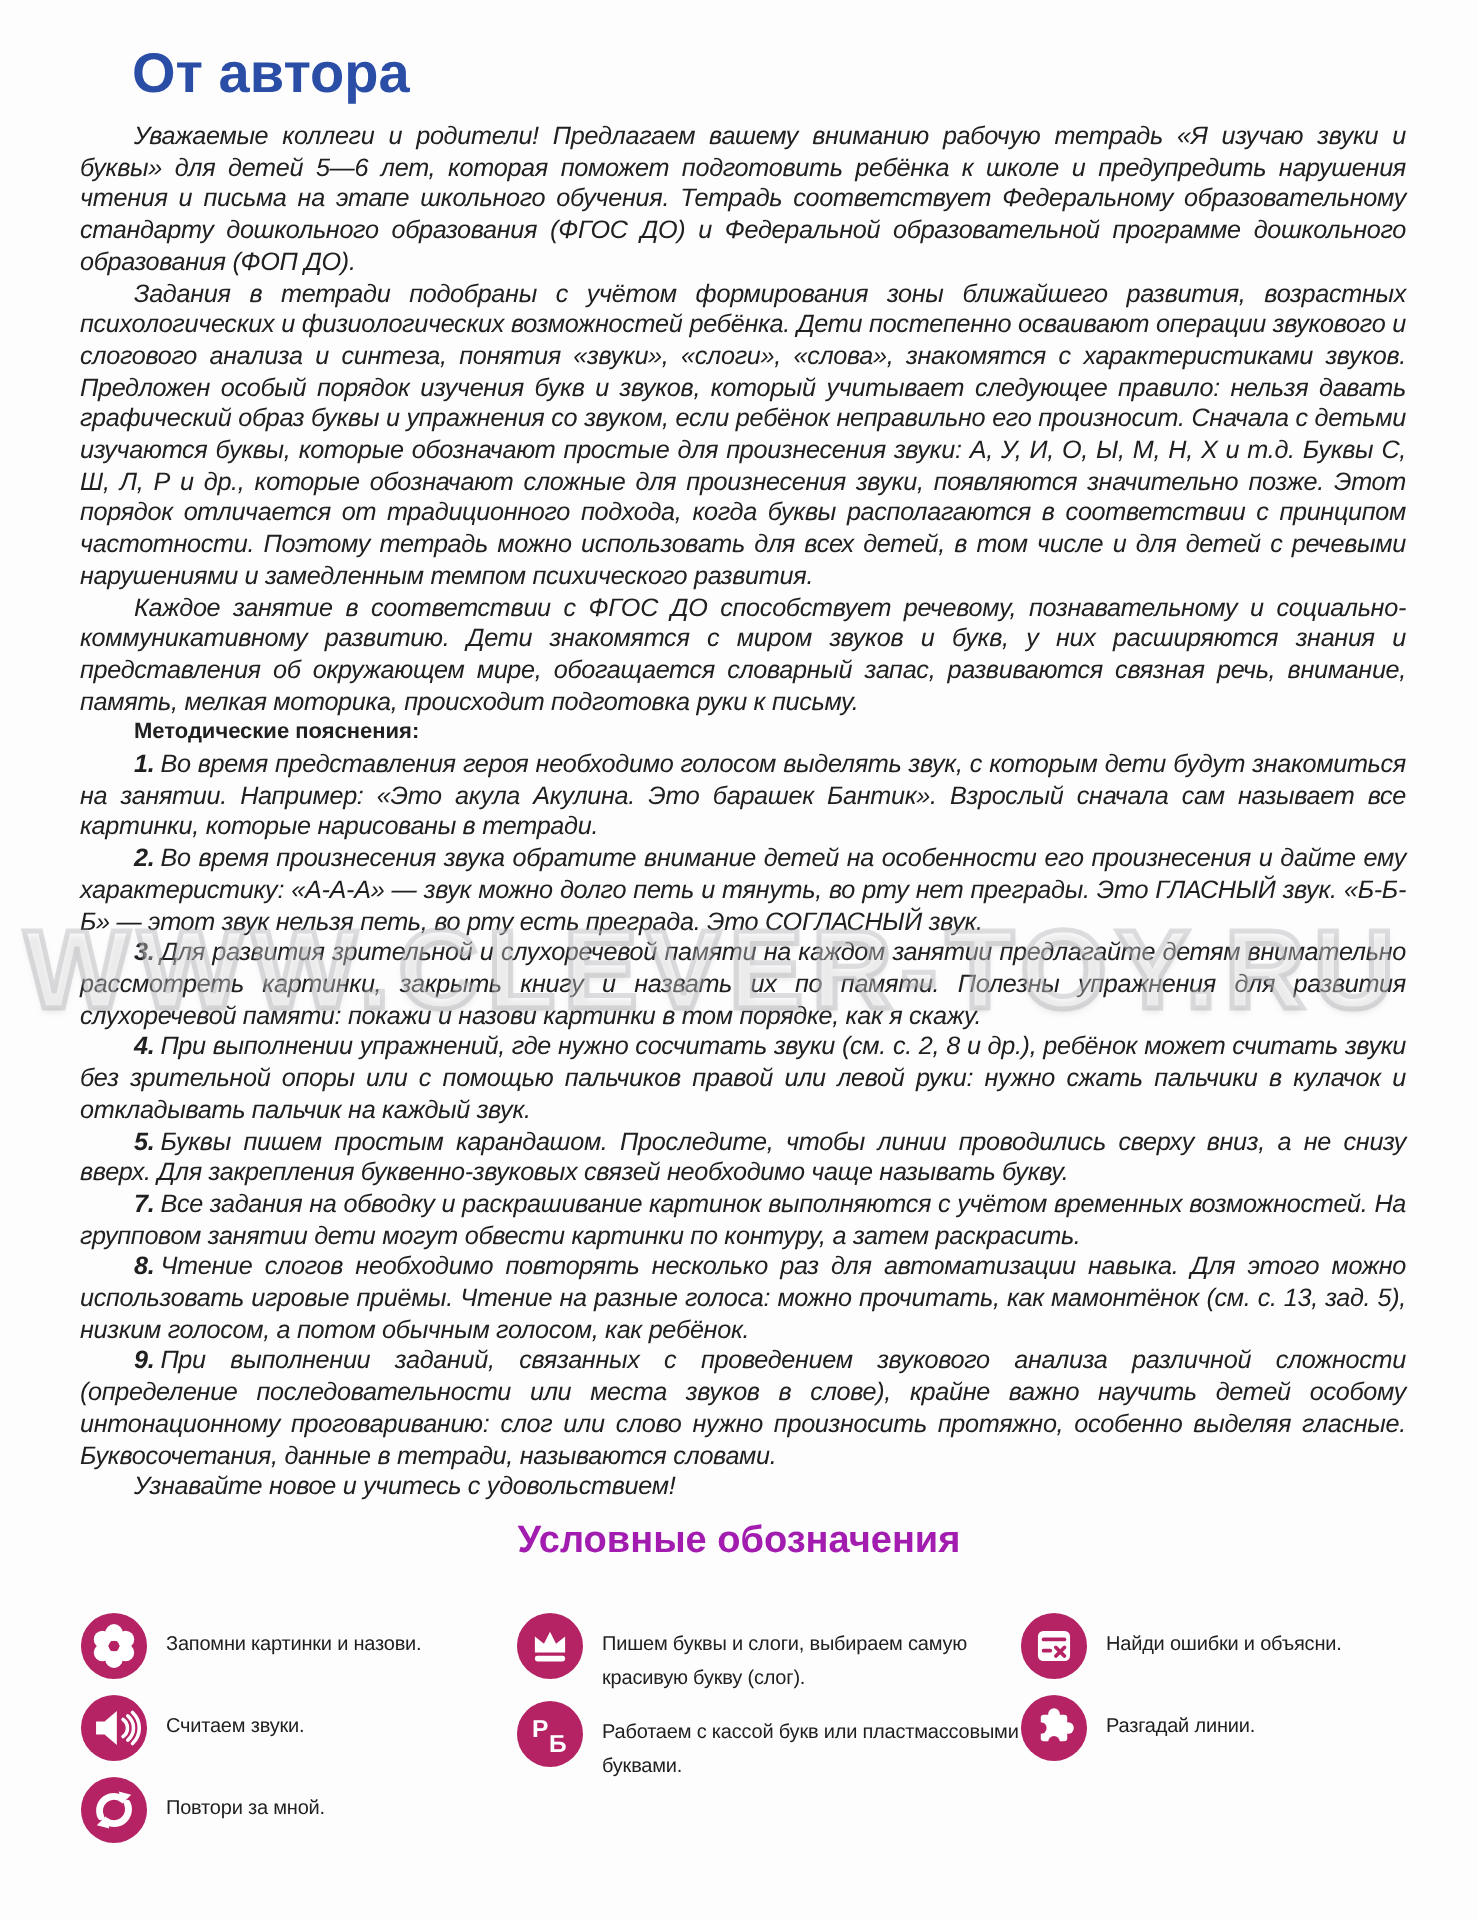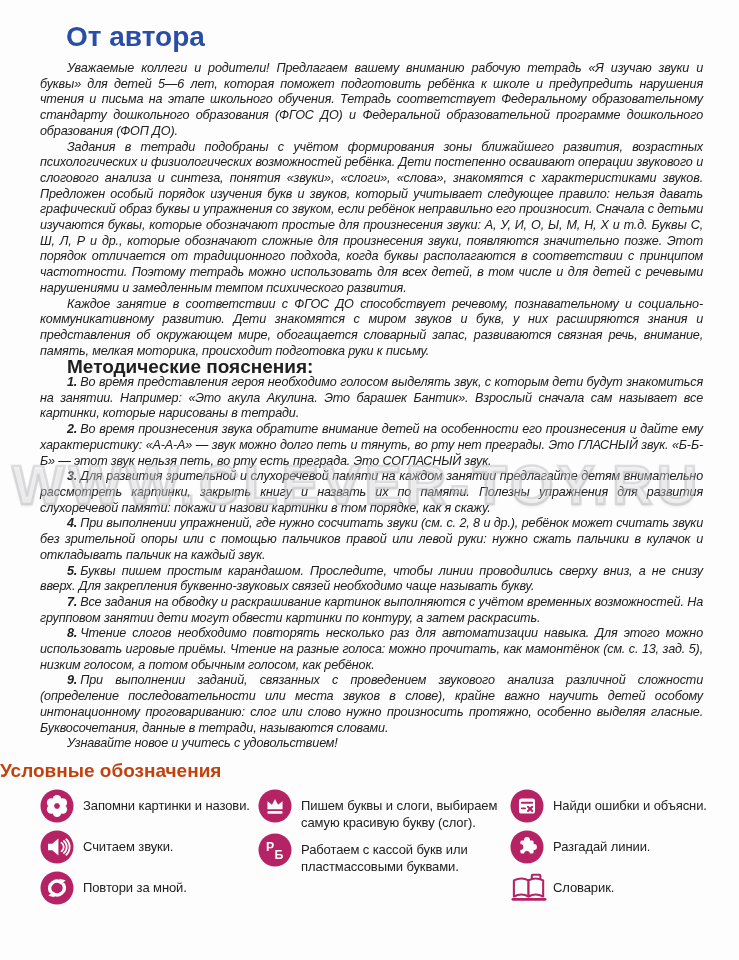--- a/index.html
+++ b/index.html
@@ -23,47 +23,47 @@
     margin:0;
     font-size:12.6px;
     line-height:15.7px;
     letter-spacing:-0.15px;
     text-align:justify;
     text-indent:27px;
     font-style:italic;
   }
   .method-heading{
     margin:0;
-    font-size:19px;line-height:15.7px;
+    font-size:11px;line-height:15.7px;
     text-indent:27px;
     font-weight:bold;
   }
   .point .num{font-weight:bold;margin-right:3px;}
   h2.legend-heading{
-    margin:8px 0 7px 0;
-    text-align:left;
+    margin:8px 0 24px 0;
+    text-align:center;
     font-size:19px;line-height:22px;
     font-weight:bold;
-    color:#c2410c;
+    color:#a21caf;
   }
   .legend-grid{
     display:grid;
     grid-template-columns:218px 252px auto;
     padding:0 18px 0 40px;
   }
   .legend-col{display:flex;flex-direction:column;}
   .legend-item{
     display:flex;align-items:flex-start;
     min-height:39px;
     margin-bottom:2px;
   }
   .icon-wrap{flex:0 0 34px;width:34px;height:34px;margin-right:9px;}
   .icon-wrap svg{display:block;}
   .legend-label{
-    font-size:13px;line-height:17px;
+    font-size:10px;line-height:17px;
     padding-top:8px;
     letter-spacing:-0.1px;
   }
   .watermark{
     position:absolute;
     top:452px;left:12px;
     width:760px;
     font-size:56px;
     font-weight:bold;
     letter-spacing:4px;
@@ -204,31 +204,18 @@
               <circle cx="25.4" cy="18" r="3.1"></circle>
             </g>
             <g fill="#b52365">
               <circle cx="11" cy="18" r="3.1"></circle>
               <circle cx="18" cy="25.4" r="3.1"></circle>
             </g>
           </svg>
         </span>
         <span class="legend-label">Разгадай линии.</span>
       </div>
-      <div class="legend-item">
-        <span class="icon-wrap">
-          <svg viewBox="0 0 40 36" width="38" height="34">
-            <g fill="#ffffff" stroke="#b52365" stroke-width="2.2" stroke-linejoin="round">
-              <rect x="23" y="4" width="9" height="12" rx="1"></rect>
-              <path d="M4 10 C 9 7.5, 15 7.5, 19.5 10 V 27 C 15 24.5, 9 24.5, 4 27 Z"></path>
-              <path d="M35 10 C 30 7.5, 24 7.5, 19.5 10 V 27 C 24 24.5, 30 24.5, 35 27 Z"></path>
-            </g>
-            <path d="M3 30 H 37" stroke="#b52365" stroke-width="3" stroke-linecap="round" fill="none"></path>
-          </svg>
-        </span>
-        <span class="legend-label">Словарик.</span>
-      </div>
     </div>
 
   </div>
 
   <div class="watermark">WWW.CLEVER-TOY.RU</div>
 </div>
 
 </body></html>

